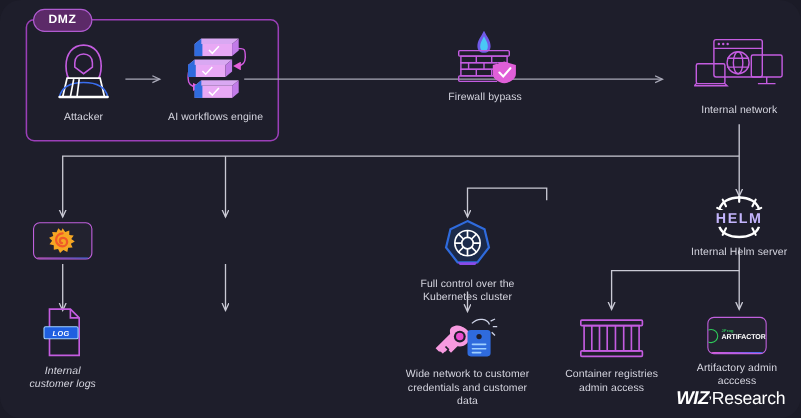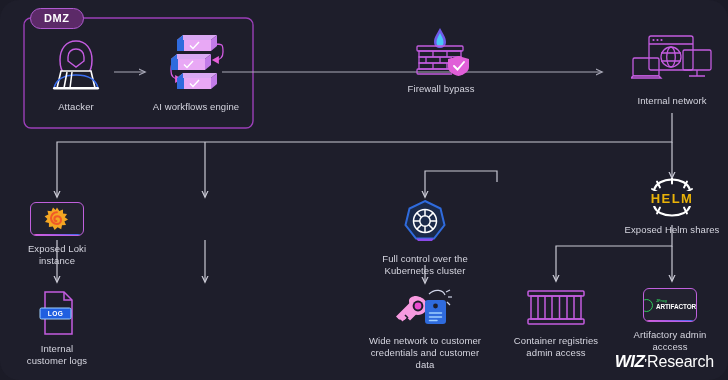--- a/index.html
+++ b/index.html
@@ -61,21 +61,21 @@
     position:absolute;left:2px;right:2px;bottom:-2px;height:3px;
     border-radius:2px;
     background:linear-gradient(90deg,#e05fd8 0%,#a558e8 45%,#3a6ef0 100%);
   }
   .jf{display:flex;align-items:center;gap:3px;}
   .jf-ring{width:11px;height:11px;border:1.6px solid #2ecb5a;border-radius:50%;}
   .jf-txt{display:flex;flex-direction:column;line-height:1;}
   .jf-txt .s1{color:#2ecb5a;font-size:3.6px;font-weight:bold;letter-spacing:.2px;}
   .jf-txt .s2{color:#ffffff;font-size:6.4px;font-weight:bold;letter-spacing:-.1px;}
   .helmwrap{display:flex;flex-direction:column;align-items:center;}
-  .helmtxt{color:#eab308;font-size:13px;font-weight:bold;letter-spacing:1.4px;line-height:13px;margin:1px 0;}
+  .helmtxt{color:#c4b5fd;font-size:13px;font-weight:bold;letter-spacing:1.4px;line-height:13px;margin:1px 0;}
 </style>
 </head>
 <body>
 
 <div id="stage">
 
   <svg class="svglayer" viewBox="0 0 728 380">
     <defs>
       <marker id="arw" markerWidth="7" markerHeight="7" refX="5.4" refY="3" orient="auto">
         <path d="M0,0.4 L5.6,3 L0,5.6" fill="none" stroke="#c9c9d4" stroke-width="1"></path>
@@ -218,22 +218,20 @@
   </div>
 
   <div class="node" style="left:20px;top:202px;width:74px;">
     <div class="tile">
       <svg width="30" height="26" viewBox="0 0 30 26">
         <path d="M15,1.5 L17.3,5 L21,3.6 L21,7.6 L25,8 L22.8,11.2 L26,13.6 L22.4,15.6 L24,19 L20,19.3 L19.2,23.2 L15.6,21.2 L12.6,24 L10.8,20.4 L6.9,21 L6.9,17 L3,16 L5.4,12.9 L2.6,10.2 L6.4,8.6 L5.4,4.8 L9.4,5.2 L11,1.6 L13.6,4 Z" fill="#f5a623"></path>
         <path d="M14.9,6.2 C11.6,6.2 9,8.8 9,12.1 C9,15.3 11.6,17.9 14.9,17.9 C17.2,17.9 19,16 19,13.9 C19,11.8 17.4,10.2 15.3,10.2 C13.6,10.2 12.4,11.4 12.4,12.9 C12.4,14.1 13.3,15 14.4,15" fill="none" stroke="#f05a28" stroke-width="2.1" stroke-linecap="round"></path>
       </svg>
       <span class="underbar"></span>
     </div>
-    <div class="cap">Exposed Loki
-instance</div>
   </div>
 
 
   <div class="node" style="left:368px;top:198px;width:114px;">
     <svg class="icon" width="48" height="48" viewBox="0 0 48 48">
       <path d="M24,3 L39.5,10.5 L43.5,27 L33,40.5 L15,40.5 L4.5,27 L8.5,10.5 Z" fill="#1b2a4a" stroke="#2f6bdd" stroke-width="2"></path>
       <path d="M15,40.5 L33,40.5 L31,43 L17,43 Z" fill="#8a4ae8"></path>
       <g stroke="#ffffff" stroke-width="1.5" fill="none">
         <circle cx="24" cy="23" r="5.2"></circle>
         <circle cx="24" cy="23" r="11.5"></circle>
@@ -261,24 +259,24 @@
         <path d="M3,11 L8,13.5" stroke="#ffffff" stroke-width="1.9" stroke-linecap="round"></path>
         <path d="M43,11 L38,13.5" stroke="#ffffff" stroke-width="1.9" stroke-linecap="round"></path>
       </svg>
       <div class="helmtxt">HELM</div>
       <svg width="46" height="11" viewBox="0 0 46 11">
         <path d="M5,0 C7,6 14,9.5 23,9.5 C32,9.5 39,6 41,0" fill="none" stroke="#ffffff" stroke-width="2.2"></path>
         <path d="M8,7.5 L11,1.5" stroke="#ffffff" stroke-width="1.9" stroke-linecap="round"></path>
         <path d="M38,7.5 L35,1.5" stroke="#ffffff" stroke-width="1.9" stroke-linecap="round"></path>
       </svg>
     </div>
-    <div class="cap">Exposed Helm shares</div>
-  </div>
-
-  <div class="node" style="left:20px;top:290px;width:74px;">
+    <div class="cap">Internal Helm server</div>
+  </div>
+
+  <div class="node" style="left:20px;top:279px;width:74px;font-style:italic;">
     <svg class="icon" width="42" height="46" viewBox="0 0 42 46">
       <path d="M9,2 L28,2 L36,10 L36,44 L9,44 Z" fill="none" stroke="#c45ce0" stroke-width="1.5"></path>
       <path d="M28,2 L28,10 L36,10" fill="none" stroke="#c45ce0" stroke-width="1.5"></path>
       <rect x="4" y="18" width="31" height="11" rx="1.5" fill="#1f5fe0" stroke="#9fd0ff" stroke-width="1"></rect>
       <text x="19.5" y="26.4" fill="#ffffff" font-family="Liberation Sans, sans-serif" font-size="6.6" font-weight="bold" text-anchor="middle" letter-spacing="0.4">LOG</text>
     </svg>
     <div class="cap">Internal
 customer logs</div>
   </div>
 

